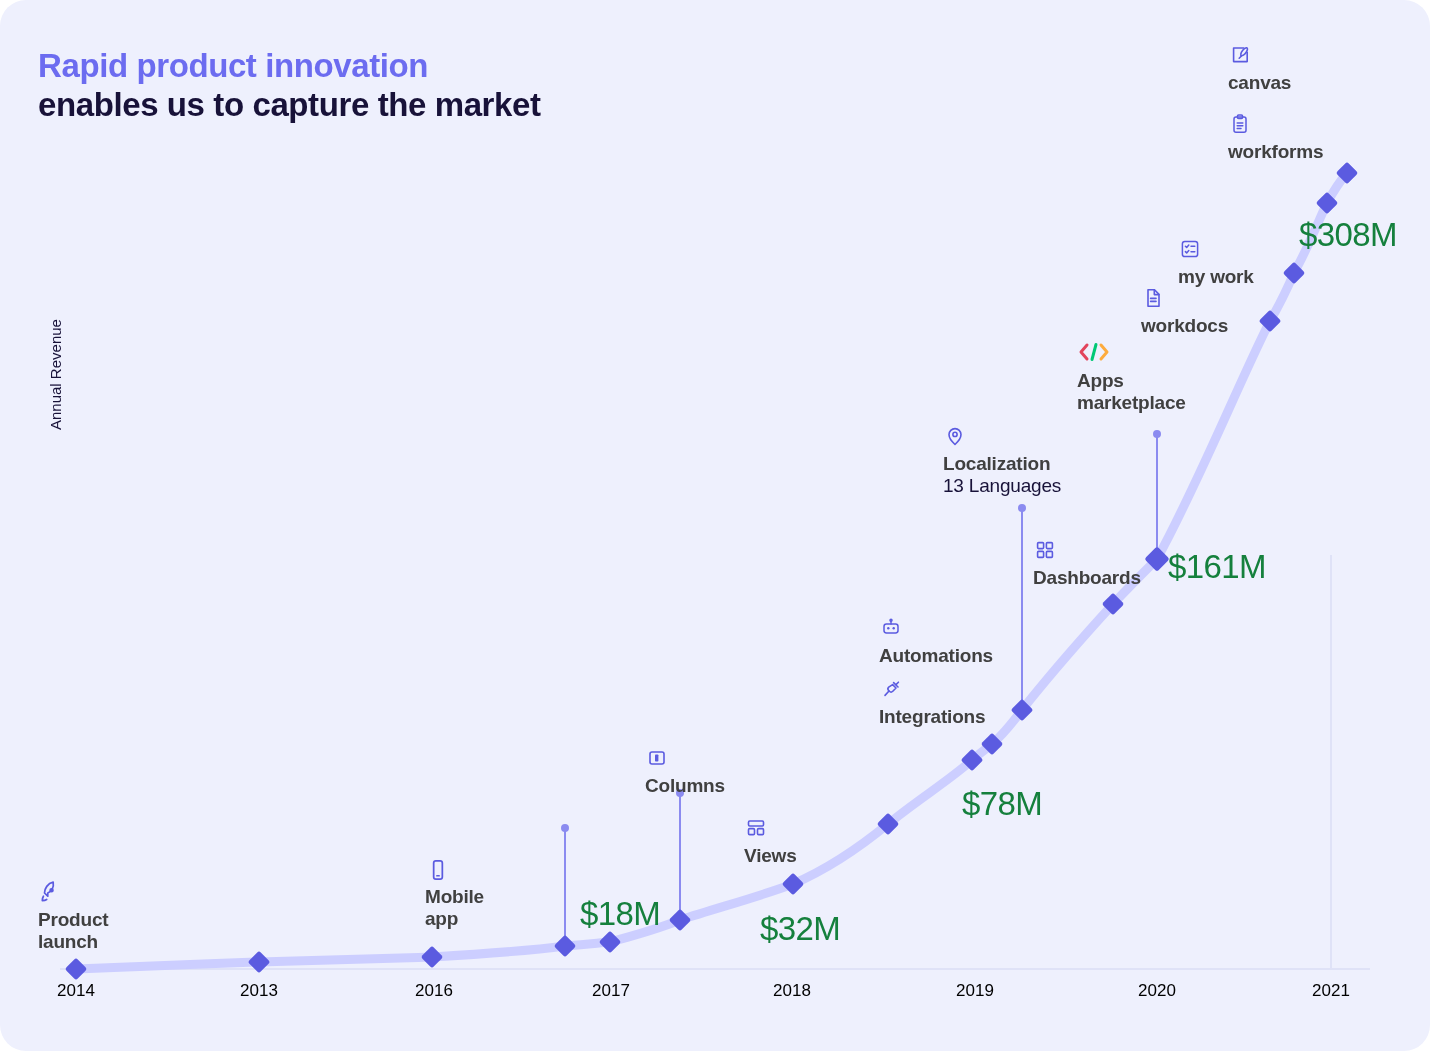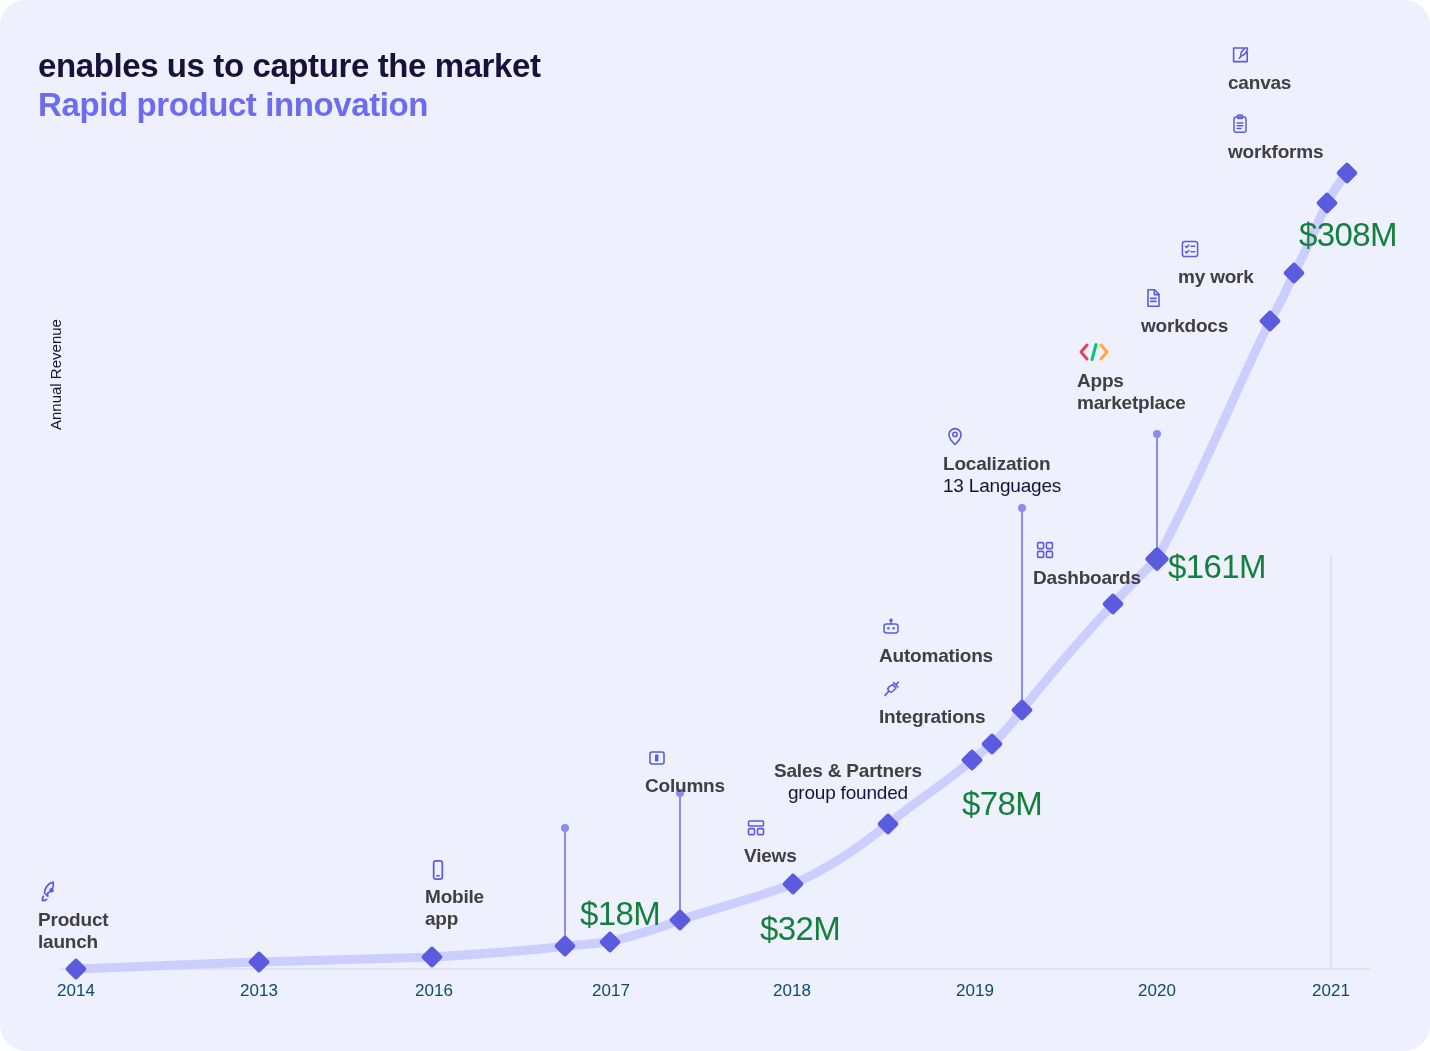--- a/index.html
+++ b/index.html
@@ -15,40 +15,40 @@
 
   
   #y-axis-label{
     position:absolute;left:47px;top:430px;
     font-size:15px;color:#181239;font-weight:400;
     transform:rotate(-90deg);transform-origin:left top;
     white-space:nowrap;
   }
   #x-axis-line{position:absolute;left:60px;top:968px;width:1310px;height:2px;background:#dfe2f7;}
   #grid-2021{position:absolute;left:1330px;top:555px;width:2px;height:413px;background:#dfe2f7;}
-  .x-tick{position:absolute;top:981px;font-size:17px;color:#0c4a6e;transform:translateX(-50%);white-space:nowrap;}
+  .x-tick{position:absolute;top:981px;font-size:17px;color:#000000;transform:translateX(-50%);white-space:nowrap;}
 
   
   #chart-svg{position:absolute;left:0;top:0;width:1430px;height:1051px;pointer-events:none;}
 
   
   .anno{position:absolute;}
   .anno .ico{display:block;height:26px;margin-bottom:3px;}
   .anno .t1{font-size:19px;font-weight:bold;color:#404040;line-height:1.16;white-space:pre-line;letter-spacing:-0.2px;}
   .anno .t2{font-size:19px;font-weight:400;color:#181239;line-height:1.16;white-space:pre-line;letter-spacing:-0.2px;text-align:center;}
   .rev{position:absolute;font-size:33px;color:#15803d;font-weight:400;letter-spacing:-0.6px;white-space:nowrap;}
 </style>
 </head>
 <body>
 
 <div id="card">
 
   <div id="title-block">
+    <div id="title-line1">Rapid product innovation</div>
     <div id="title-line2">enables us to capture the market</div>
-    <div id="title-line1">Rapid product innovation</div>
   </div>
 
   <div id="y-axis-label">Annual Revenue</div>
 
   <div id="x-axis-line"></div>
   <div id="grid-2021"></div>
 
   <div class="x-tick" style="left:76px">2014</div>
   <div class="x-tick" style="left:259px">2013</div>
   <div class="x-tick" style="left:434px">2016</div>
@@ -146,24 +146,20 @@
     <span class="ico">
       <svg width="24" height="24" viewBox="0 0 24 24" fill="none" stroke="#5b5be0" stroke-width="1.6" stroke-linejoin="round">
         <rect x="4.5" y="5" width="15" height="5" rx="1.2"></rect>
         <rect x="4.5" y="12.6" width="6" height="6" rx="1.2"></rect>
         <rect x="13.5" y="12.6" width="6" height="6" rx="1.2"></rect>
       </svg>
     </span>
     <div class="t1">Views</div>
   </div>
 
-  <div class="anno" style="left:774px;top:760px">
-    <div class="t1">Sales &amp; Partners</div>
-    <div class="t2">group founded</div>
-  </div>
 
   <div class="anno" style="left:879px;top:616px">
     <span class="ico">
       <svg width="24" height="24" viewBox="0 0 24 24" fill="none" stroke="#5b5be0" stroke-width="1.5" stroke-linecap="round" stroke-linejoin="round">
         <rect x="5" y="8" width="14" height="9" rx="2.4"></rect>
         <line x1="12" y1="5" x2="12" y2="8"></line>
           <circle cx="12" cy="4.2" r="1"></circle>
         <circle cx="9.3" cy="12.3" r="1.2" fill="#5b5be0" stroke="none"></circle>
         <circle cx="14.7" cy="12.3" r="1.2" fill="#5b5be0" stroke="none"></circle>
       </svg>

